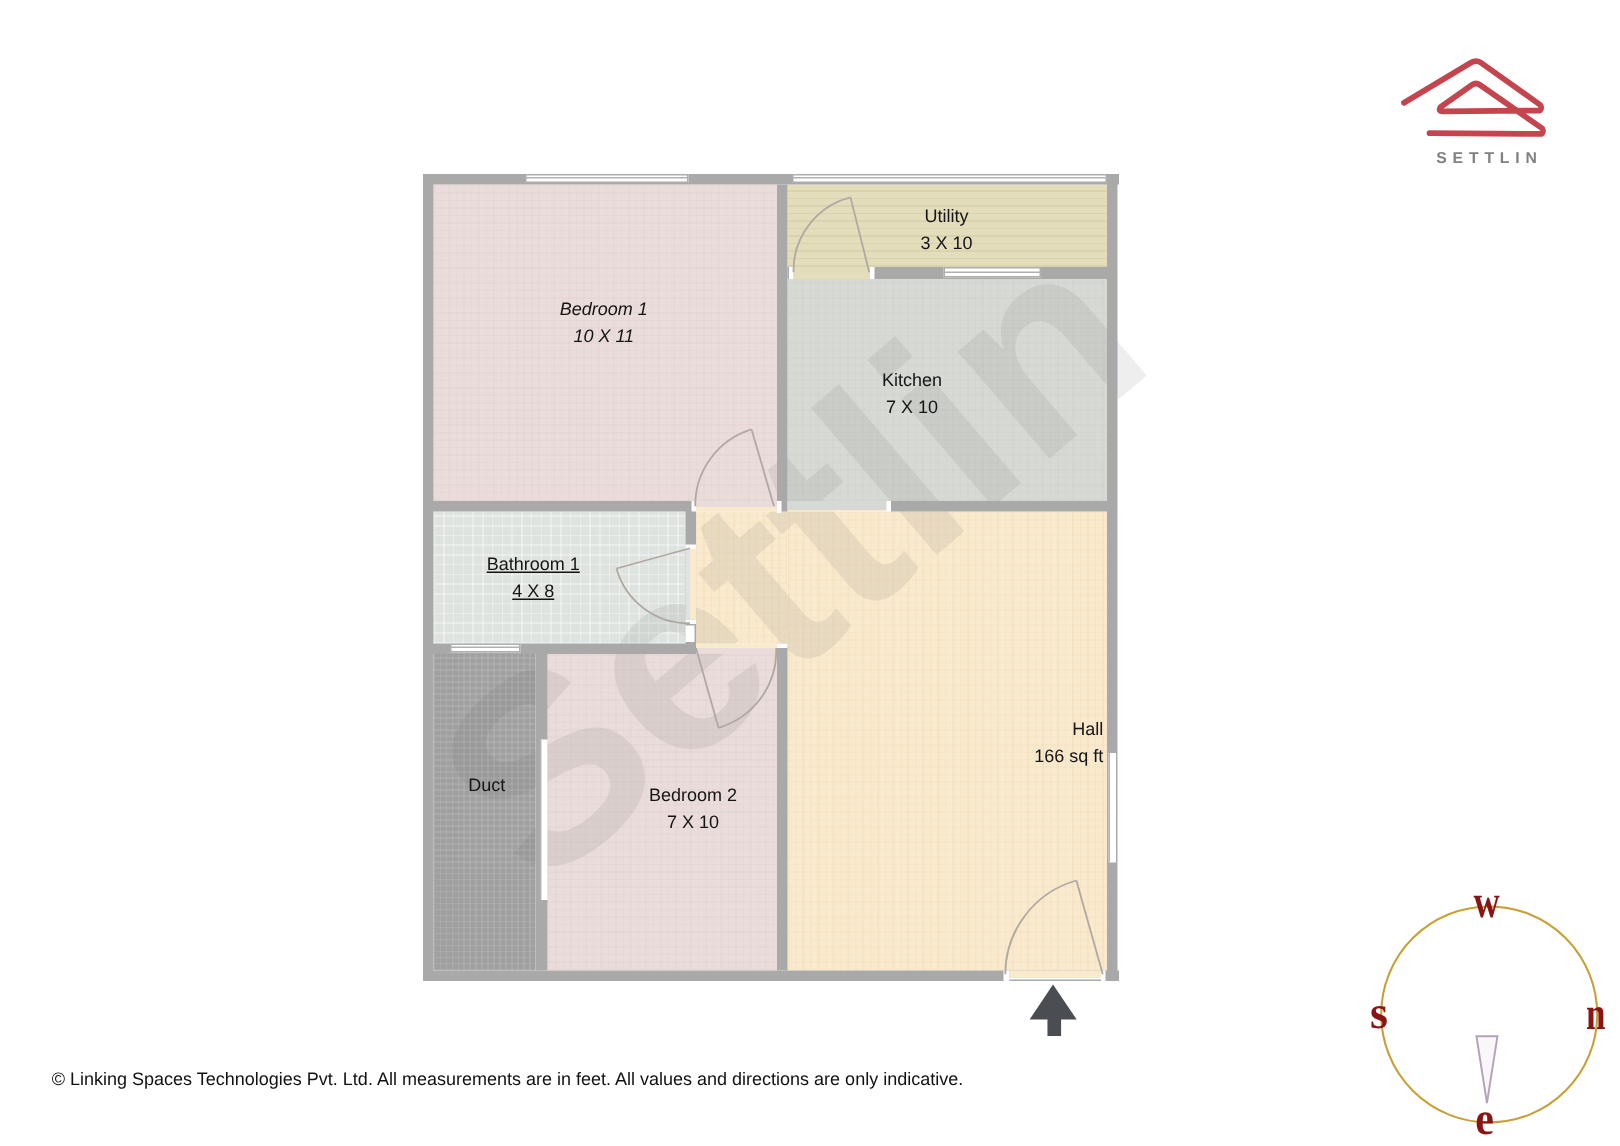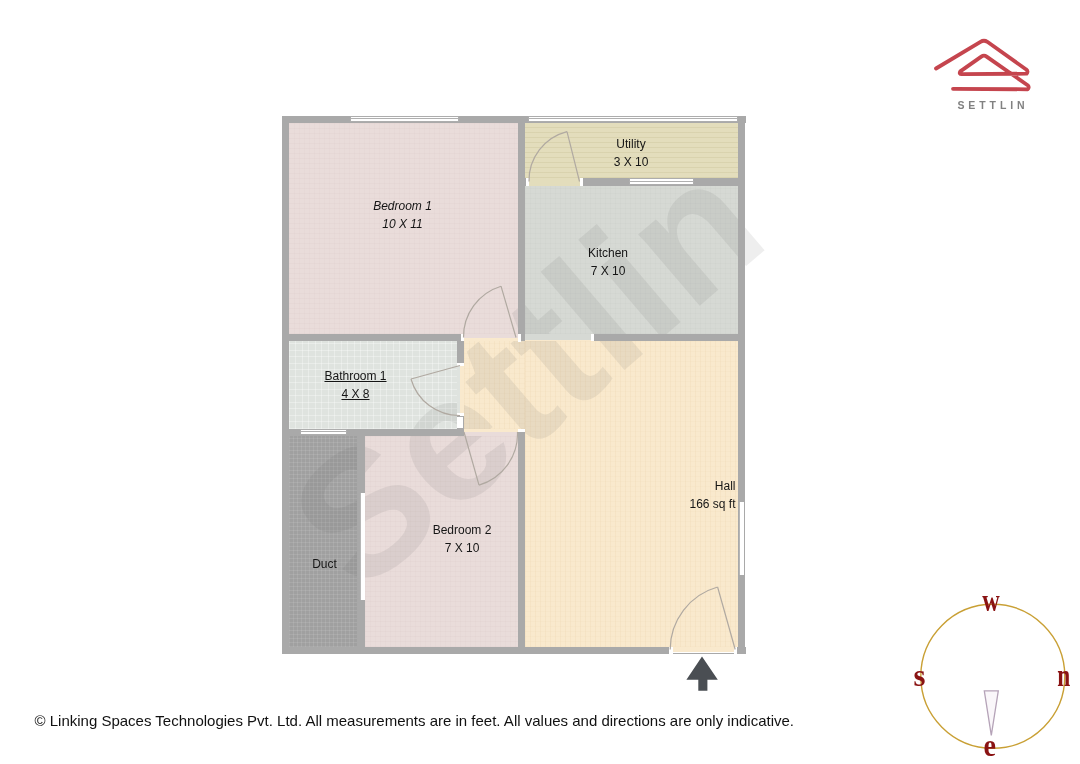--- a/index.html
+++ b/index.html
@@ -166,19 +166,19 @@
 </svg>
 
 <div class="lbl" style="left:302.5px;top:197px;width:200px;font-style:italic;">Bedroom 1<br>10 X 11</div>
 
 <div class="lbl" style="left:531px;top:134.5px;width:200px;">Utility<br>3 X 10</div>
 
 <div class="lbl" style="left:508px;top:244px;width:200px;">Kitchen<br>7 X 10</div>
 
 <div class="lbl" style="left:255.5px;top:367px;width:200px;text-decoration:underline;">Bathroom 1<br>4 X 8</div>
 
-<div class="lbl" style="left:224.5px;top:555px;width:200px;">Duct</div>
+<div class="lbl" style="left:224.5px;top:514px;width:200px;">Duct</div>
 
 <div class="lbl" style="left:362px;top:520.5px;width:200px;">Bedroom 2<br>7 X 10</div>
 
 <div class="lbl" style="left:535.5px;top:476.5px;width:200px;text-align:right;">Hall<br>166 sq ft</div>
 
-<div class="abs" style="left:34.5px;top:712px;font-size:15px;color:#111;">© Linking Spaces Technologies Pvt. Ltd. All measurements are in feet. All values and directions are only indicative.</div>
+<div class="abs" style="left:34.5px;top:712px;font-size:12px;color:#111;">© Linking Spaces Technologies Pvt. Ltd. All measurements are in feet. All values and directions are only indicative.</div>
 
 </body></html>

